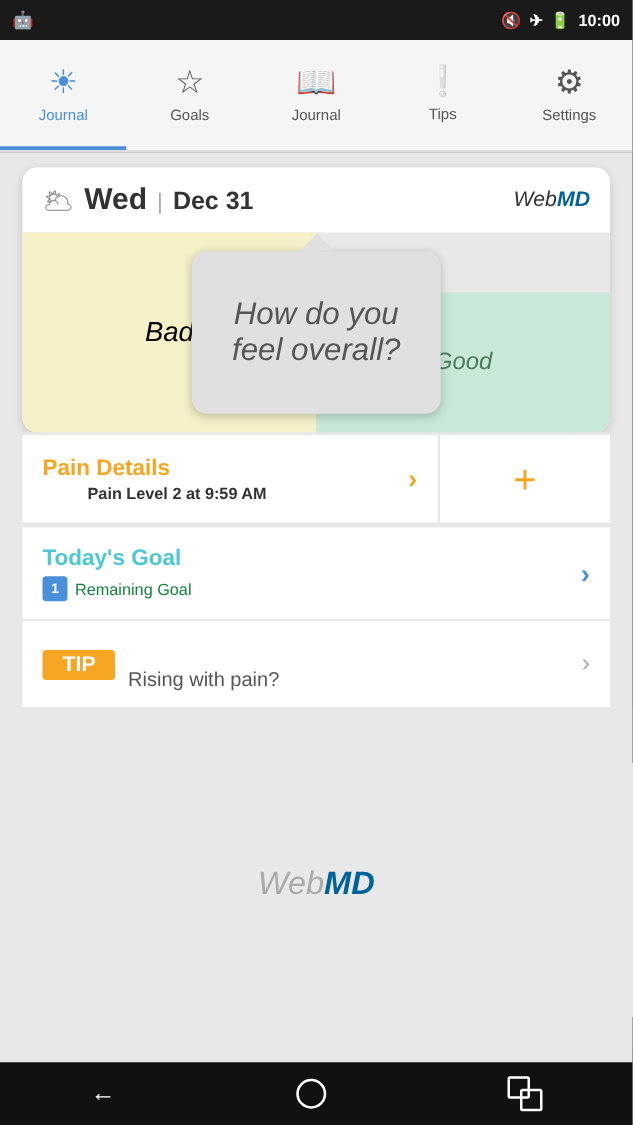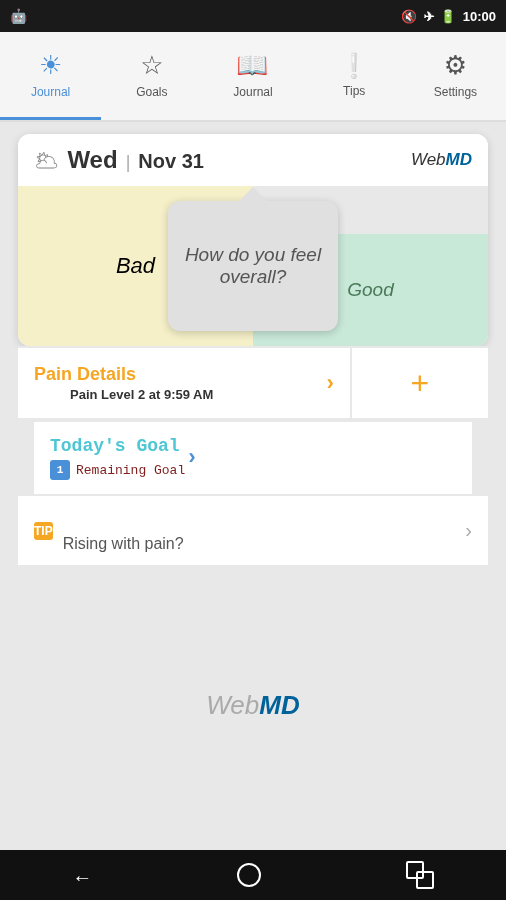--- a/index.html
+++ b/index.html
@@ -171,29 +171,29 @@
       font-size: 19px;
       color: #4a7a5a;
       font-style: italic;
       margin-top: 48px;
     }
     .mood-center {
       position: absolute;
       left: 50%;
       top: 50%;
       transform: translate(-50%, -50%);
-      width: 170px;
+      width: 199px;
       height: 130px;
       background: #e0e0e0;
       border-radius: 12px;
       display: flex;
       align-items: center;
       justify-content: center;
       text-align: center;
-      font-size: 19px;
+      font-size: 25px;
       color: #555;
       font-style: italic;
       box-shadow: 0 2px 8px rgba(0,0,0,0.2);
       z-index: 10;
       padding: 12px;
       
     }
     .mood-center::before {
       content: '';
       position: absolute;
@@ -251,24 +251,23 @@
       color: #f5a623;
       min-height: 70px;
     }
 
     
     .goal-card {
       background: white;
       padding: 14px 16px;
       display: flex;
       align-items: center;
-      justify-content: flex-start;
-      margin: 2px 16px;
+      justify-content: space-between;
+      margin: 2px 0;
       min-height: 70px;
-      font-family: Liberation Mono, monospace;
     }
     .goal-content {}
     .goal-title {
       color: #4ec7d4;
       font-size: 18px;
       font-weight: bold;
     }
     .goal-sub {
       display: flex;
       align-items: center;
@@ -281,21 +280,21 @@
       font-size: 11px;
       font-weight: bold;
       width: 20px;
       height: 20px;
       border-radius: 3px;
       display: flex;
       align-items: center;
       justify-content: center;
     }
     .goal-sub-text {
-      color: #7f1d1d;
+      color: #15803d;
       font-size: 13px;
     }
     .chevron-right-blue {
       color: #4a90d9;
       font-size: 22px;
       font-weight: bold;
     }
 
     
     .tip-card {
@@ -308,23 +307,23 @@
       min-height: 52px;
     }
     .tip-left {
       display: flex;
       align-items: center;
       gap: 10px;
     }
     .tip-badge {
       background: #f5a623;
       color: white;
-      font-size: 12px;
-      font-weight: bold;
-      padding: 2px 0;
+      font-size: 17px;
+      font-weight: bold;
+      padding: 2px 16px;
       border-radius: 3px;
     }
     .tip-text {
       color: #555;
       font-size: 16px;
       margin-top: 27px;
     }
     .chevron-right-gray {
       color: #aaa;
       font-size: 20px;
@@ -428,21 +427,21 @@
 <div class="main-content">
 
   <div class="card">
 
     <div class="date-header">
       <div class="date-left">
         <span class="cloud-icon">🌥</span>
         <div class="date-text">
           <span class="date-day">Wed</span>
           <span class="date-divider">|</span>
-          <span class="date-month">Nov 31</span>
+          <span class="date-month">Dec 31</span>
         </div>
       </div>
       <div class="webmd-logo">
         <span class="web-part">Web</span><span style="font-weight:bold; color:#00629B;">MD</span>
       </div>
     </div>
 
     <div class="mood-selector">
       <div class="mood-bad">
         <span>Bad</span>

